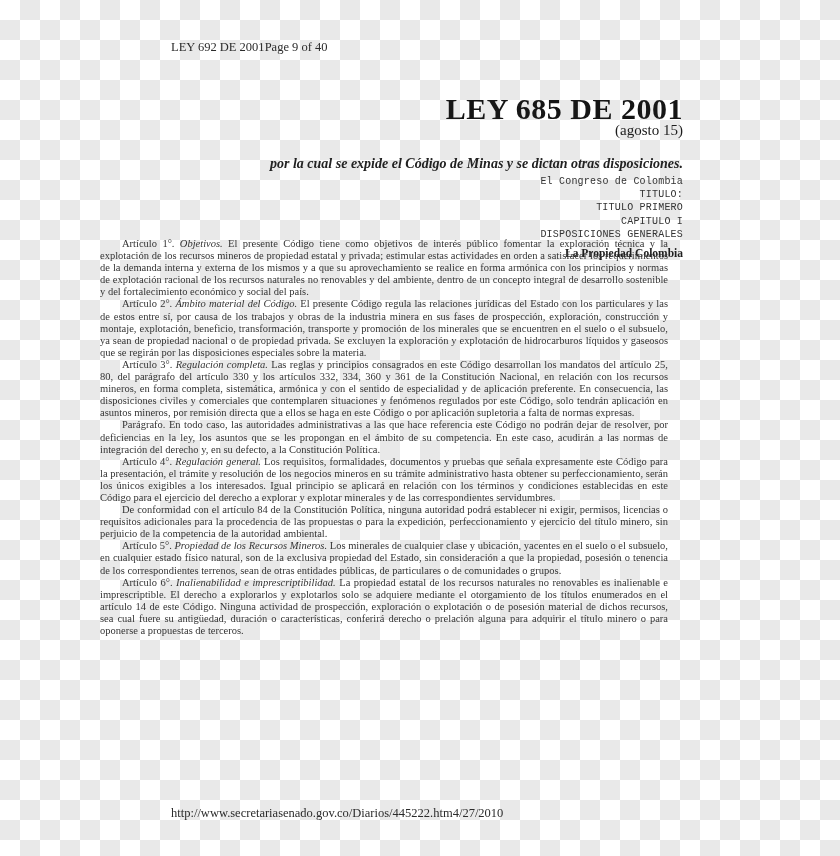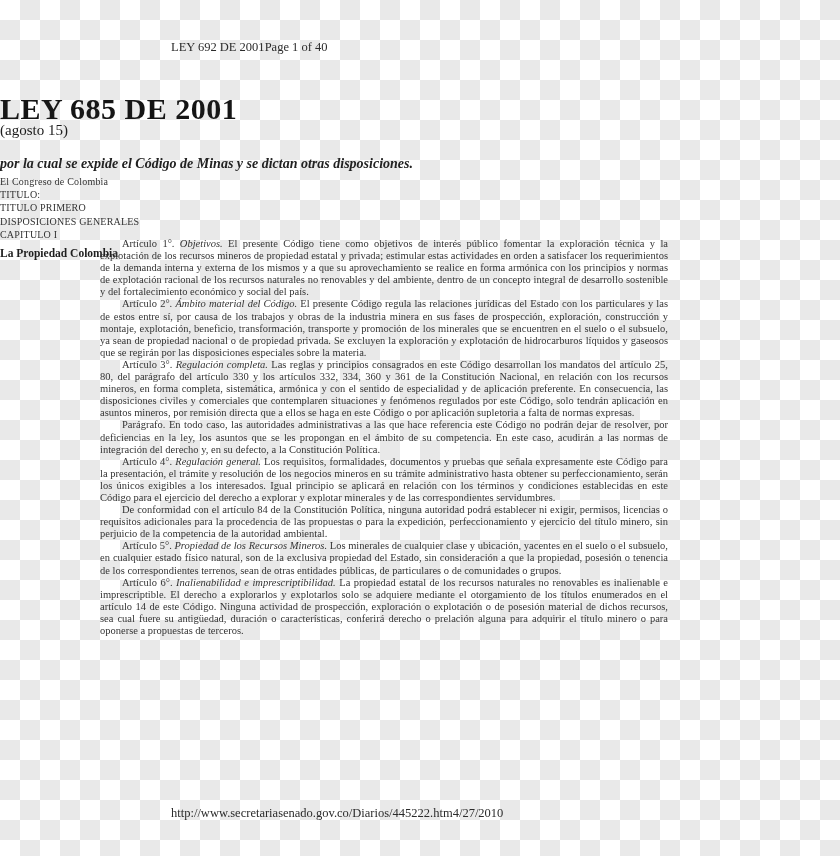--- a/index.html
+++ b/index.html
@@ -30,21 +30,21 @@
     color: #2b2b2b;
   }
   .print-header { top: 40px; }
   .print-footer { top: 806px; }
 
   .headings {
     position: absolute;
     top: 95px;
     left: 0;
     width: 683px;
-    text-align: left;
+    text-align: right;
     color: #1c1c1c;
   }
   .doc-title {
     margin: 0;
     font-size: 30px;
     font-weight: bold;
     line-height: 28px;
     letter-spacing: 0.5px;
     color: #161616;
   }
@@ -53,21 +53,21 @@
     line-height: 14px;
   }
   .subject-line {
     font-size: 14px;
     font-weight: bold;
     font-style: italic;
     line-height: 17px;
     margin-top: 18px;
     color: #222222;
   }
-  .intro-lines { margin-top: 3px; }
+  .intro-lines { margin-top: 3px; font-family: Liberation Mono, monospace; }
   .intro-line {
     font-size: 10px;
     line-height: 13.2px;
     letter-spacing: 0.2px;
     color: #333333;
   }
   .chapter-heading {
     font-size: 11.5px;
     font-weight: bold;
     line-height: 13px;
@@ -91,33 +91,33 @@
   }
   .art-title { font-style: italic; }
 </style>
 </head>
 <body>
 
 <div class="canvas">
 
   <div class="print-header scanlook">
     <span>LEY 692 DE 2001</span>
-    <span>Page 1 of 40</span>
+    <span>Page 9 of 40</span>
   </div>
 
   <div class="headings scanlook">
     <div class="doc-title">LEY 685 DE 2001</div>
     <div class="date-line">(agosto 15)</div>
     <div class="subject-line">por la cual se expide el Código de Minas y se dictan otras disposiciones.</div>
     <div class="intro-lines">
         <div class="intro-line">El Congreso de Colombia</div>
         <div class="intro-line">TITULO:</div>
         <div class="intro-line">TITULO PRIMERO</div>
+        <div class="intro-line">CAPITULO I</div>
         <div class="intro-line">DISPOSICIONES GENERALES</div>
-        <div class="intro-line">CAPITULO I</div>
       </div>
     <div class="chapter-heading">La Propiedad Colombia</div>
   </div>
 
   <div class="body-block scanlook">
       <p class="para"><span class="art-label">Artículo 1°. </span><span class="art-title">Objetivos. </span>El presente Código tiene como objetivos de interés público fomentar la exploración técnica y la explotación de los recursos mineros de propiedad estatal y privada; estimular estas actividades en orden a satisfacer los requerimientos de la demanda interna y externa de los mismos y a que su aprovechamiento se realice en forma armónica con los principios y normas de explotación racional de los recursos naturales no renovables y del ambiente, dentro de un concepto integral de desarrollo sostenible y del fortalecimiento económico y social del país.</p>
       <p class="para"><span class="art-label">Artículo 2°. </span><span class="art-title">Ámbito material del Código. </span>El presente Código regula las relaciones jurídicas del Estado con los particulares y las de estos entre sí, por causa de los trabajos y obras de la industria minera en sus fases de prospección, exploración, construcción y montaje, explotación, beneficio, transformación, transporte y promoción de los minerales que se encuentren en el suelo o el subsuelo, ya sean de propiedad nacional o de propiedad privada. Se excluyen la exploración y explotación de hidrocarburos líquidos y gaseosos que se regirán por las disposiciones especiales sobre la materia.</p>
       <p class="para"><span class="art-label">Artículo 3°. </span><span class="art-title">Regulación completa. </span>Las reglas y principios consagrados en este Código desarrollan los mandatos del artículo 25, 80, del parágrafo del artículo 330 y los artículos 332, 334, 360 y 361 de la Constitución Nacional, en relación con los recursos mineros, en forma completa, sistemática, armónica y con el sentido de especialidad y de aplicación preferente. En consecuencia, las disposiciones civiles y comerciales que contemplaren situaciones y fenómenos regulados por este Código, solo tendrán aplicación en asuntos mineros, por remisión directa que a ellos se haga en este Código o por aplicación supletoria a falta de normas expresas.</p>
       <p class="para"><span class="art-label">Parágrafo. </span>En todo caso, las autoridades administrativas a las que hace referencia este Código no podrán dejar de resolver, por deficiencias en la ley, los asuntos que se les propongan en el ámbito de su competencia. En este caso, acudirán a las normas de integración del derecho y, en su defecto, a la Constitución Política.</p>
       <p class="para"><span class="art-label">Artículo 4°. </span><span class="art-title">Regulación general. </span>Los requisitos, formalidades, documentos y pruebas que señala expresamente este Código para la presentación, el trámite y resolución de los negocios mineros en su trámite administrativo hasta obtener su perfeccionamiento, serán los únicos exigibles a los interesados. Igual principio se aplicará en relación con los términos y condiciones establecidas en este Código para el ejercicio del derecho a explorar y explotar minerales y de las correspondientes servidumbres.</p>

